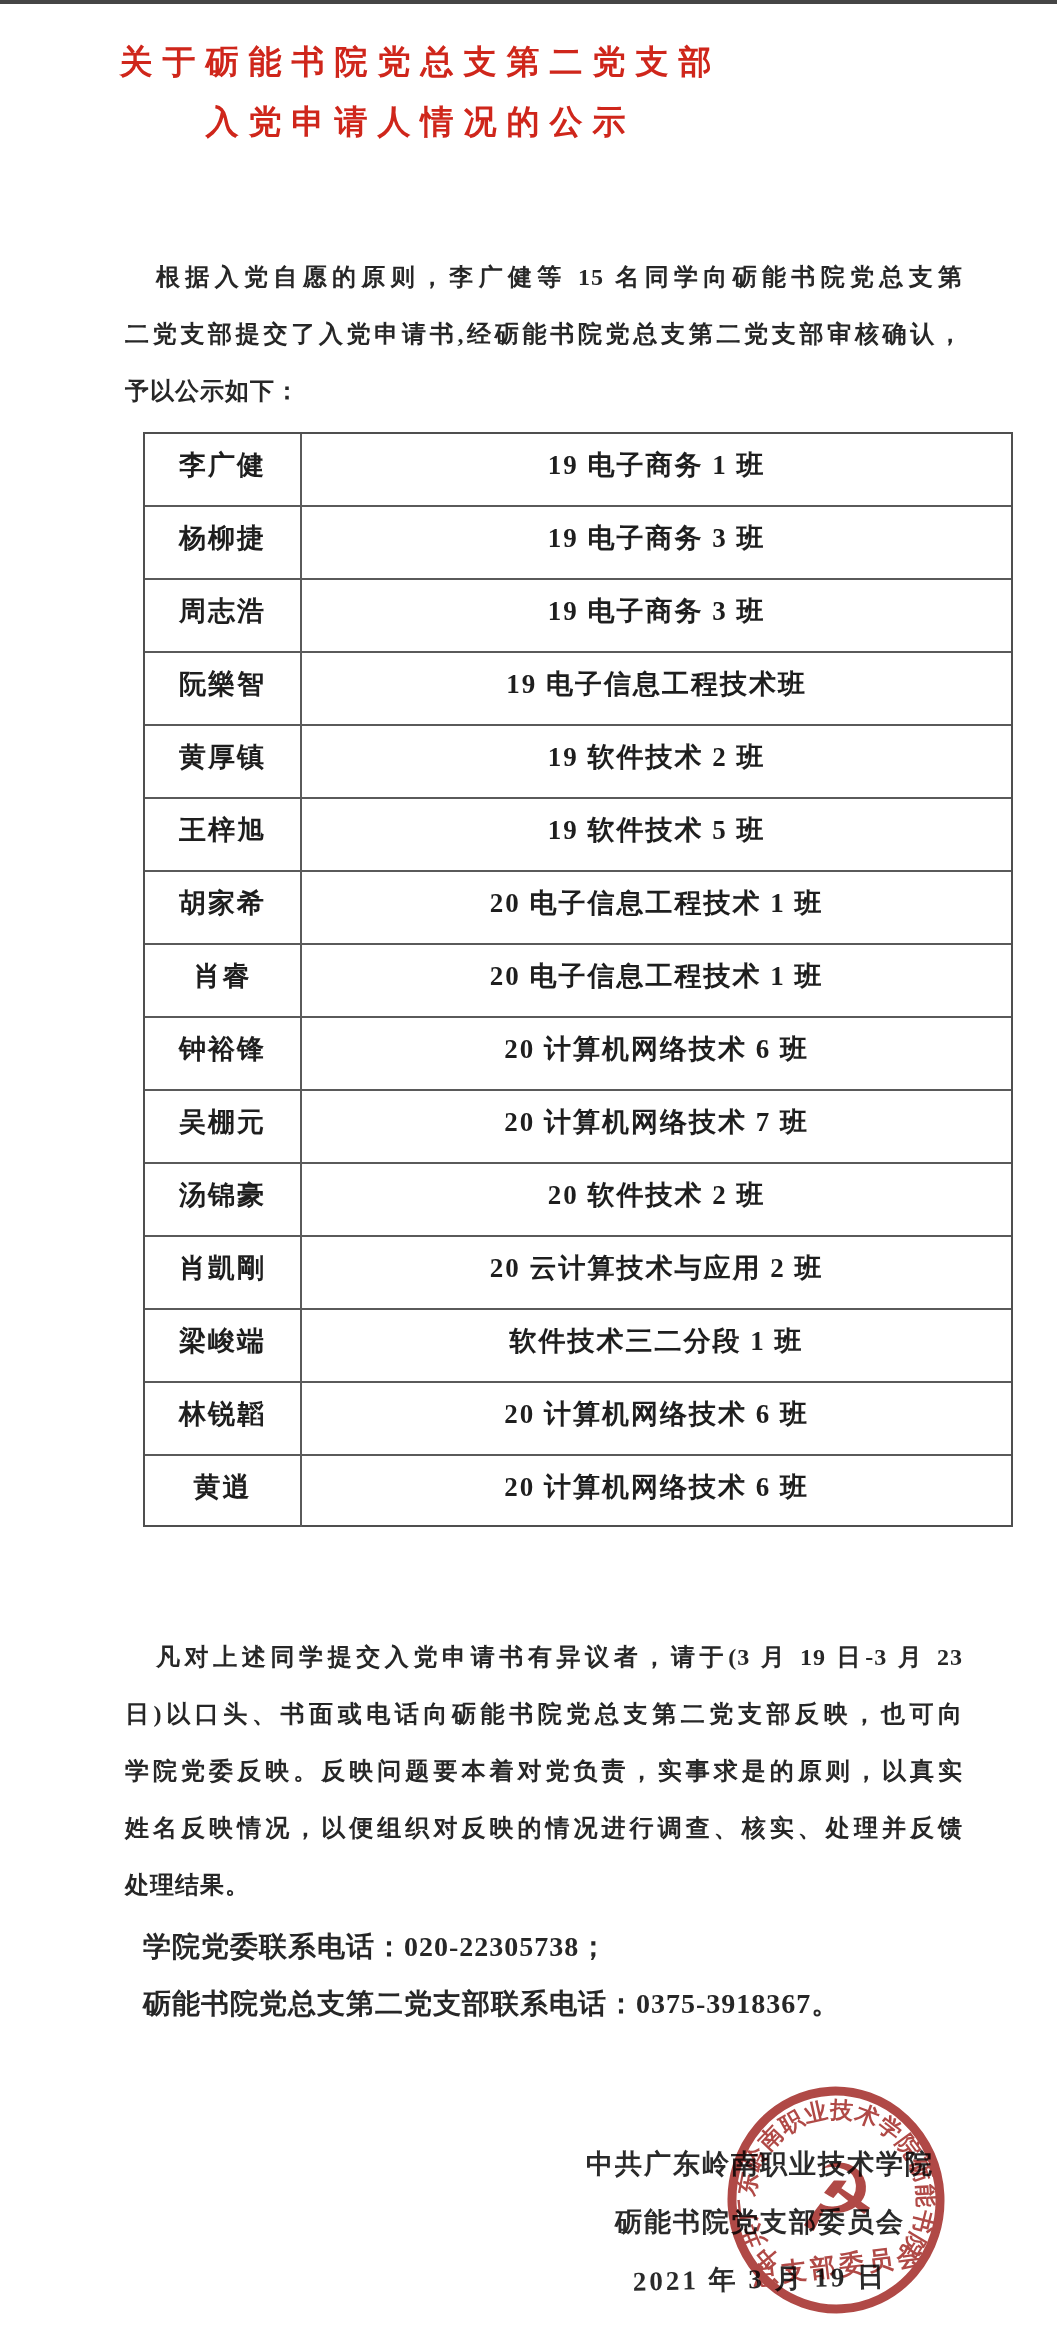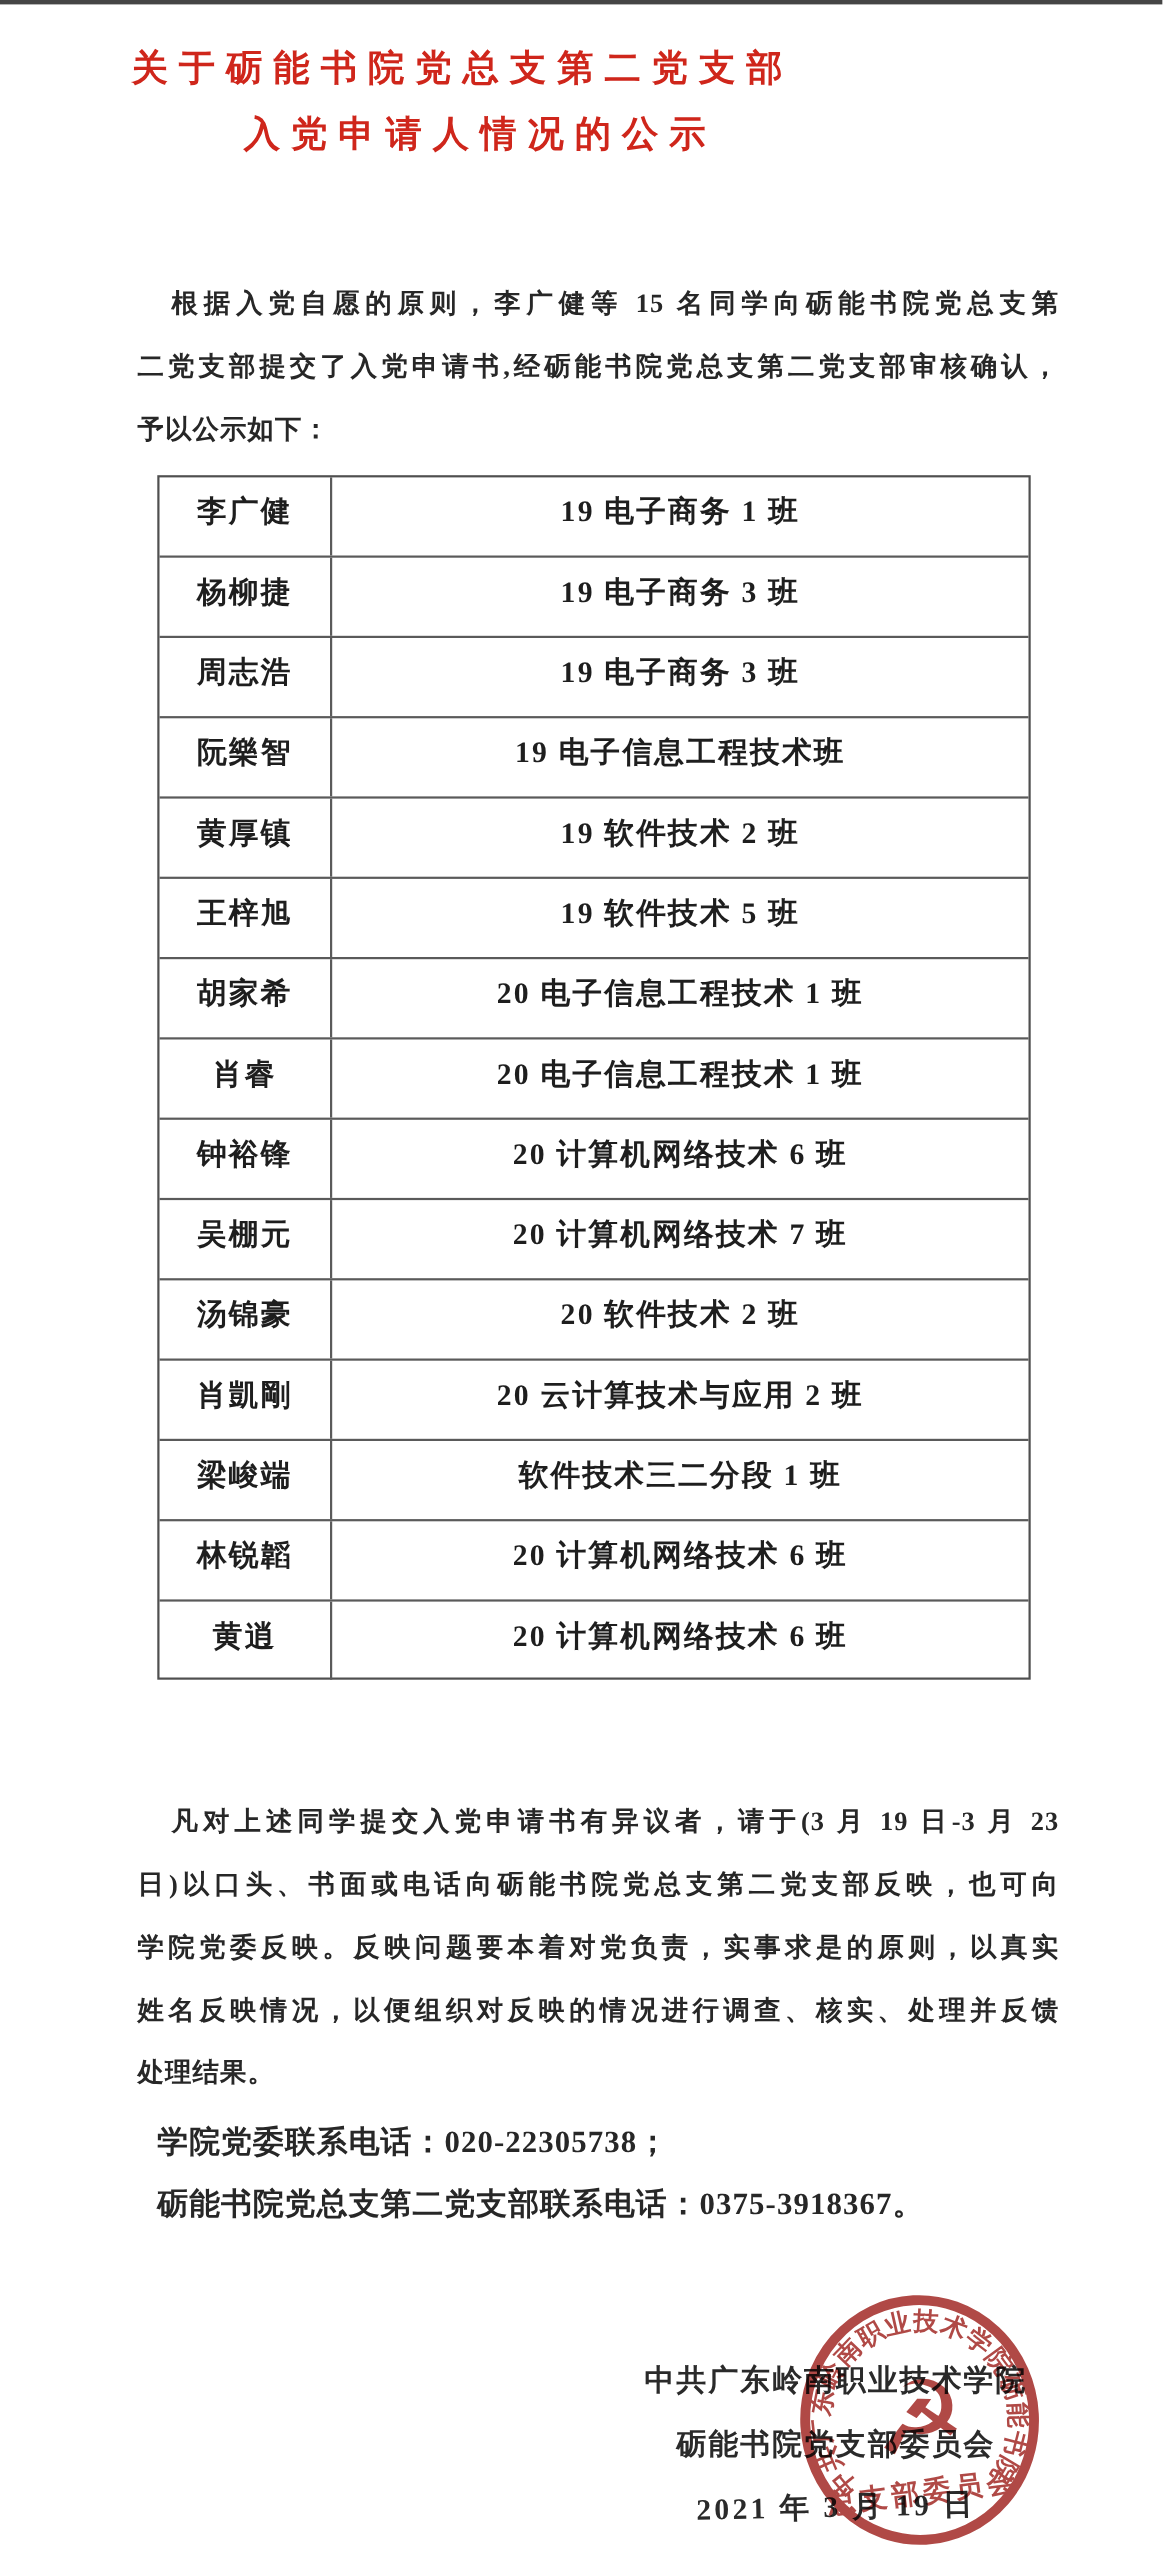--- a/index.html
+++ b/index.html
@@ -8,28 +8,28 @@
     font-family:"Liberation Serif","DejaVu Serif",serif;
     color:#272727;overflow:hidden;
   }
   .edge-top{position:absolute;top:0;left:0;width:1057px;height:4px;background:#454545;}
   .title{
     position:absolute;left:0;width:841px;text-align:center;
     font-family:"Liberation Sans","DejaVu Sans",sans-serif;
     font-weight:700;font-size:33px;letter-spacing:10px;color:#cf261b;
   }
   .title1{top:40px;}
-  .title2{top:100px;margin-left:16px;}
+  .title2{top:100px;}
   .para{position:absolute;left:125px;width:838px;font-size:24px;font-weight:700;letter-spacing:1px;}
   .pline{height:57px;line-height:34px;text-align:justify;text-align-last:justify;}
   .pline.noj{text-align:center;text-align-last:left;}
   .pline.indent{text-indent:31px;}
   .contact{position:absolute;left:143px;width:860px;font-size:28px;font-weight:700;letter-spacing:1px;}
   .roster{
-    position:absolute;left:143px;top:432px;width:794px;height:1095px;
+    position:absolute;left:143px;top:432px;width:870px;height:1095px;
     border:2px solid #4f4f4f;box-sizing:border-box;
   }
   .t-row{
     display:grid;grid-template-columns:157px 1fr;height:73px;box-sizing:border-box;
     border-top:2px solid #5a5a5a;
   }
   .t-row:first-child{border-top:none;height:71px;}
   .t-cell{
     display:flex;align-items:center;justify-content:center;
     font-size:27px;font-weight:700;letter-spacing:2px;color:#1e1e1e;

